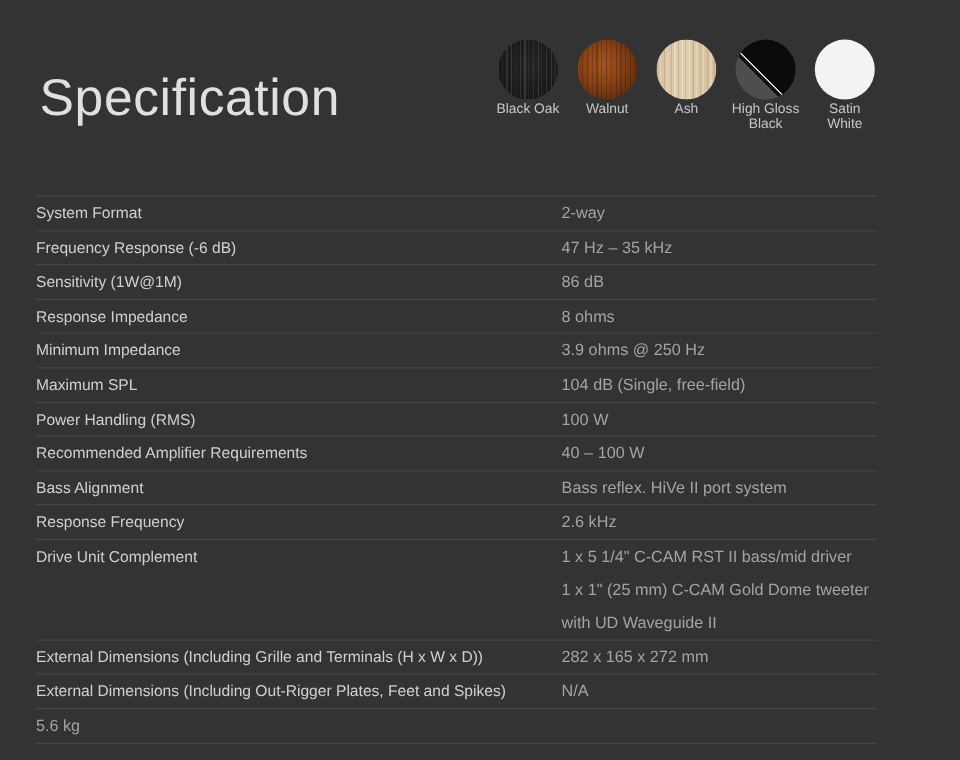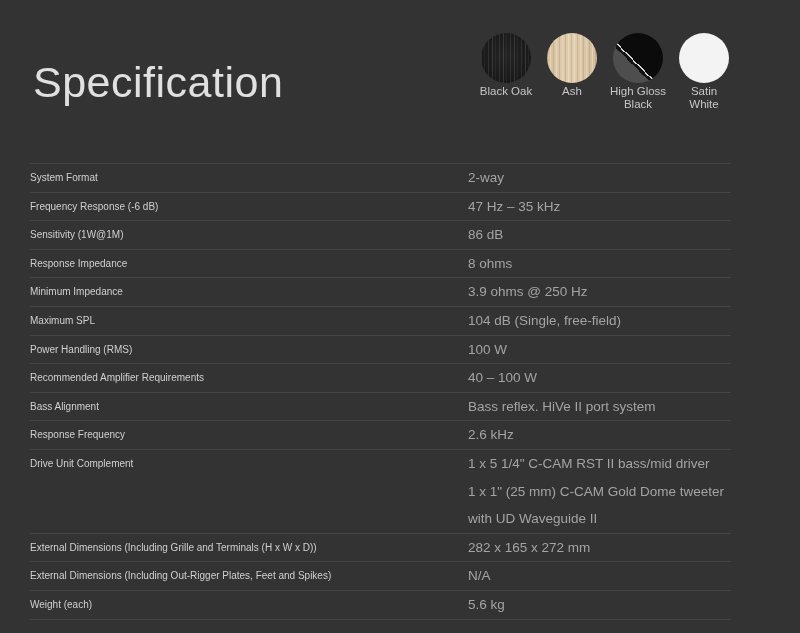--- a/index.html
+++ b/index.html
@@ -85,21 +85,21 @@
   .spec-table {
     margin: 0 25px 0 30px;
     border-bottom: 1px solid rgba(255,255,255,0.09);
   }
   .spec-row {
     display: flex;
     border-top: 1px solid rgba(255,255,255,0.09);
   }
   .spec-label {
     flex: 0 0 438px;
-    font-size: 10px;
+    font-size: 13px;
     line-height: 27.6px;
     color: #d0d0d0;
     white-space: nowrap;
   }
   .spec-value { flex: 1; }
   .spec-value-line {
     display: block;
     font-size: 13.5px;
     line-height: 27.6px;
     color: #a4a4a4;
@@ -113,20 +113,26 @@
   <div class="header">
     <h1 class="page-title">Specification</h1>
     <div class="finishes">
         <div class="finish">
           <span class="swatch swatch-black-oak"></span>
           <span class="finish-label">
             <span class="finish-label-line">Black Oak</span>
           </span>
         </div>
         <div class="finish">
+          <span class="swatch swatch-walnut"></span>
+          <span class="finish-label">
+            <span class="finish-label-line">Walnut</span>
+          </span>
+        </div>
+        <div class="finish">
           <span class="swatch swatch-ash"></span>
           <span class="finish-label">
             <span class="finish-label-line">Ash</span>
           </span>
         </div>
         <div class="finish">
           <span class="swatch swatch-high-gloss-black"></span>
           <span class="finish-label">
             <span class="finish-label-line">High Gloss</span>
             <span class="finish-label-line">Black</span>
@@ -216,19 +222,18 @@
           <span class="spec-value-line">282 x 165 x 272 mm</span>
         </div>
       </div>
       <div class="spec-row">
         <div class="spec-label">External Dimensions (Including Out-Rigger Plates, Feet and Spikes)</div>
         <div class="spec-value">
           <span class="spec-value-line">N/A</span>
         </div>
       </div>
       <div class="spec-row">
-        <div class="spec-label">Weight (each)</div>
         <div class="spec-value">
           <span class="spec-value-line">5.6 kg</span>
         </div>
       </div>
     </div>
 </div>
 
 </body></html>

